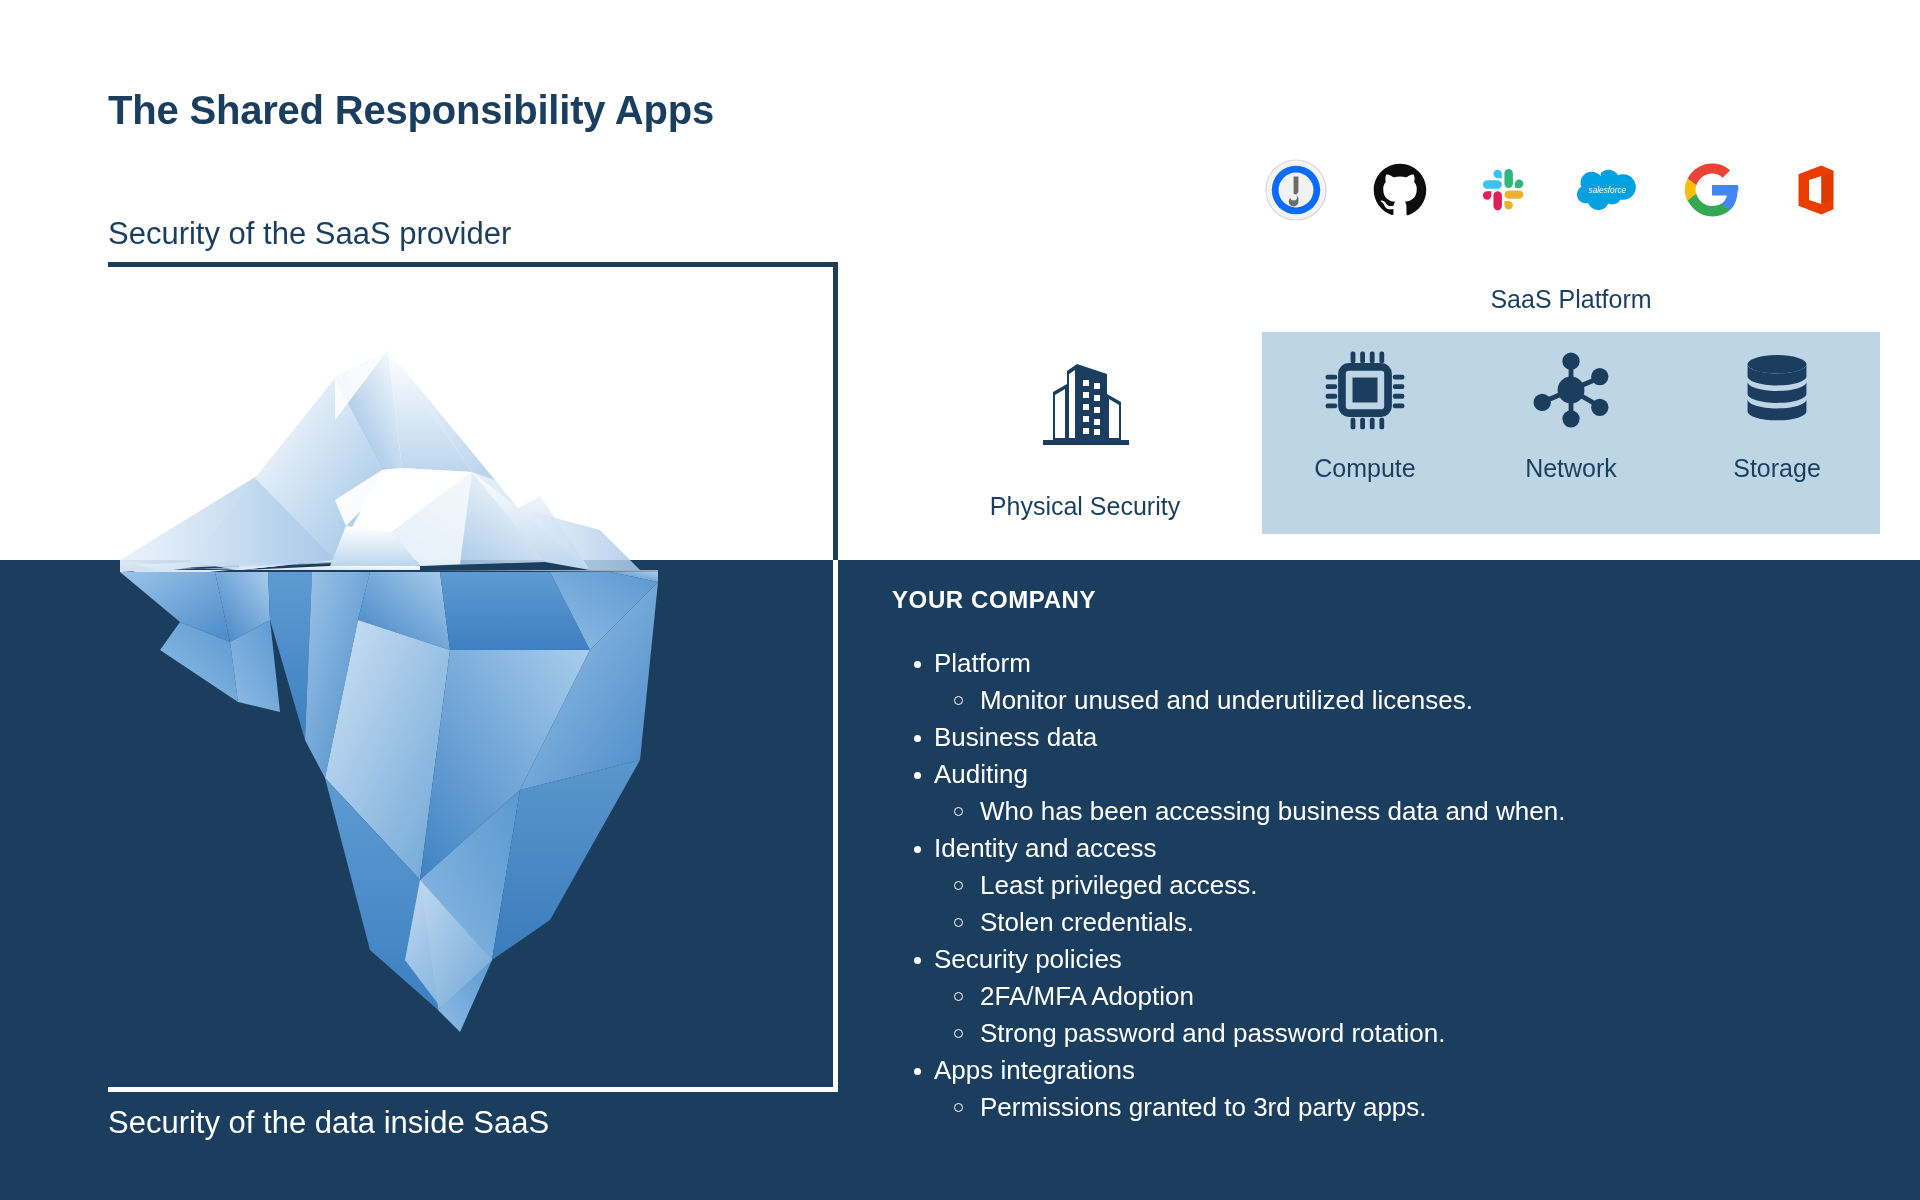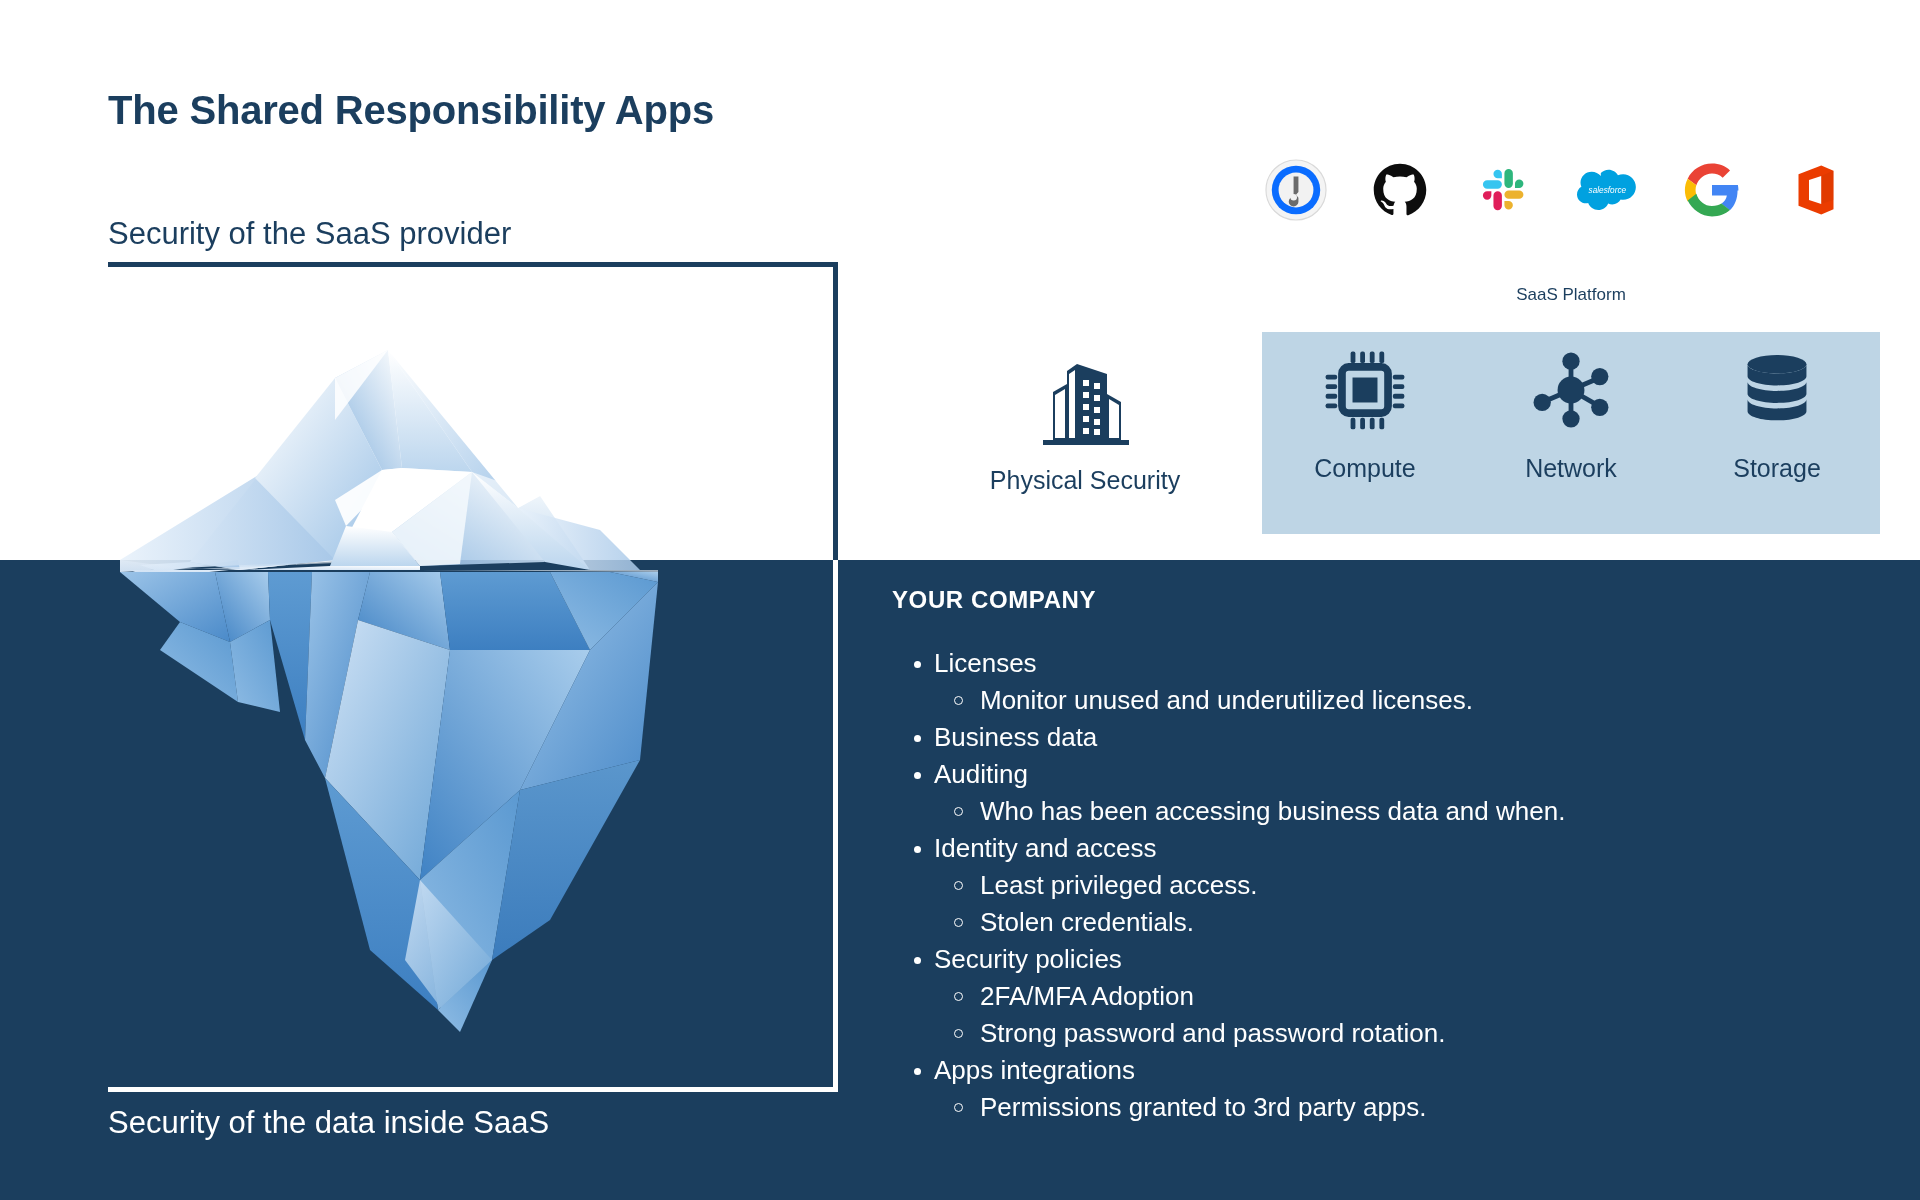--- a/index.html
+++ b/index.html
@@ -23,30 +23,30 @@
 
   #iceberg{position:absolute;left:120px;top:320px;width:540px;height:740px;}
 
   
   #logos{position:absolute;left:1265px;top:152px;width:600px;height:76px;
          display:flex;align-items:center;gap:42px;}
   .logo{width:62px;height:62px;display:flex;align-items:center;justify-content:center;flex:0 0 auto;}
 
   
   #saas-label{position:absolute;left:1262px;top:285px;width:618px;text-align:center;
-              font-size:17px;color:#1b3e5e;}
+              font-size:25px;color:#1b3e5e;}
   #saas-panel{position:absolute;left:1262px;top:332px;width:618px;height:202px;background:#bed5e5;}
   .infra{position:absolute;top:320px;width:206px;height:202px;
          display:flex;flex-direction:column;align-items:center;justify-content:flex-start;}
   #infra-compute{left:1262px;} #infra-network{left:1468px;} #infra-storage{left:1674px;}
   .infra .glyph{height:112px;display:flex;align-items:center;justify-content:center;margin-top:14px;}
   .infra .cap{font-size:25px;color:#1b3e5e;margin-top:8px;}
 
   #physec{position:absolute;left:960px;top:332px;width:250px;height:202px;
-          display:flex;flex-direction:column;align-items:center;}
+          display:flex;flex-direction:column;align-items:center;gap:26px;}
   #physec .glyph{height:112px;display:flex;align-items:center;justify-content:center;margin-top:14px;}
   #physec .cap{font-size:25px;color:#1b3e5e;margin-top:8px;white-space:nowrap;}
 
   
   #company-head{position:absolute;left:892px;top:586px;font-size:24px;font-weight:bold;
                 color:#ffffff;letter-spacing:0.6px;}
   #company-list{position:absolute;left:892px;top:645px;width:1000px;color:#ffffff;}
   .bullet{position:relative;padding-left:42px;font-size:26px;line-height:37px;margin-bottom:0;}
   .bullet::before{content:"";position:absolute;left:22px;top:16px;width:7px;height:7px;
                   border-radius:50%;background:#ffffff;}
@@ -298,21 +298,21 @@
         <path d="M18 41v13c0 5.5 14.3 10 32 10s32-4.5 32-10V41c0 5.5-14.3 10-32 10s-32-4.5-32-10z"></path>
         <path d="M18 60v13c0 5.5 14.3 10 32 10s32-4.5 32-10V60c0 5.5-14.3 10-32 10s-32-4.5-32-10z"></path>
       </g>
     </svg>
   </div>
   <div class="cap">Storage</div>
 </div>
 
 <div id="company-head">YOUR COMPANY</div>
 <div id="company-list">
-    <div class="bullet">Licenses</div>
+    <div class="bullet">Platform</div>
     <div class="sub">Monitor unused and underutilized licenses.</div>
     <div class="bullet">Business data</div>
     <div class="bullet">Auditing</div>
     <div class="sub">Who has been accessing business data and when.</div>
     <div class="bullet">Identity and access</div>
     <div class="sub">Least privileged access.</div>
     <div class="sub">Stolen credentials.</div>
     <div class="bullet">Security policies</div>
     <div class="sub">2FA/MFA Adoption</div>
     <div class="sub">Strong password and password rotation.</div>

